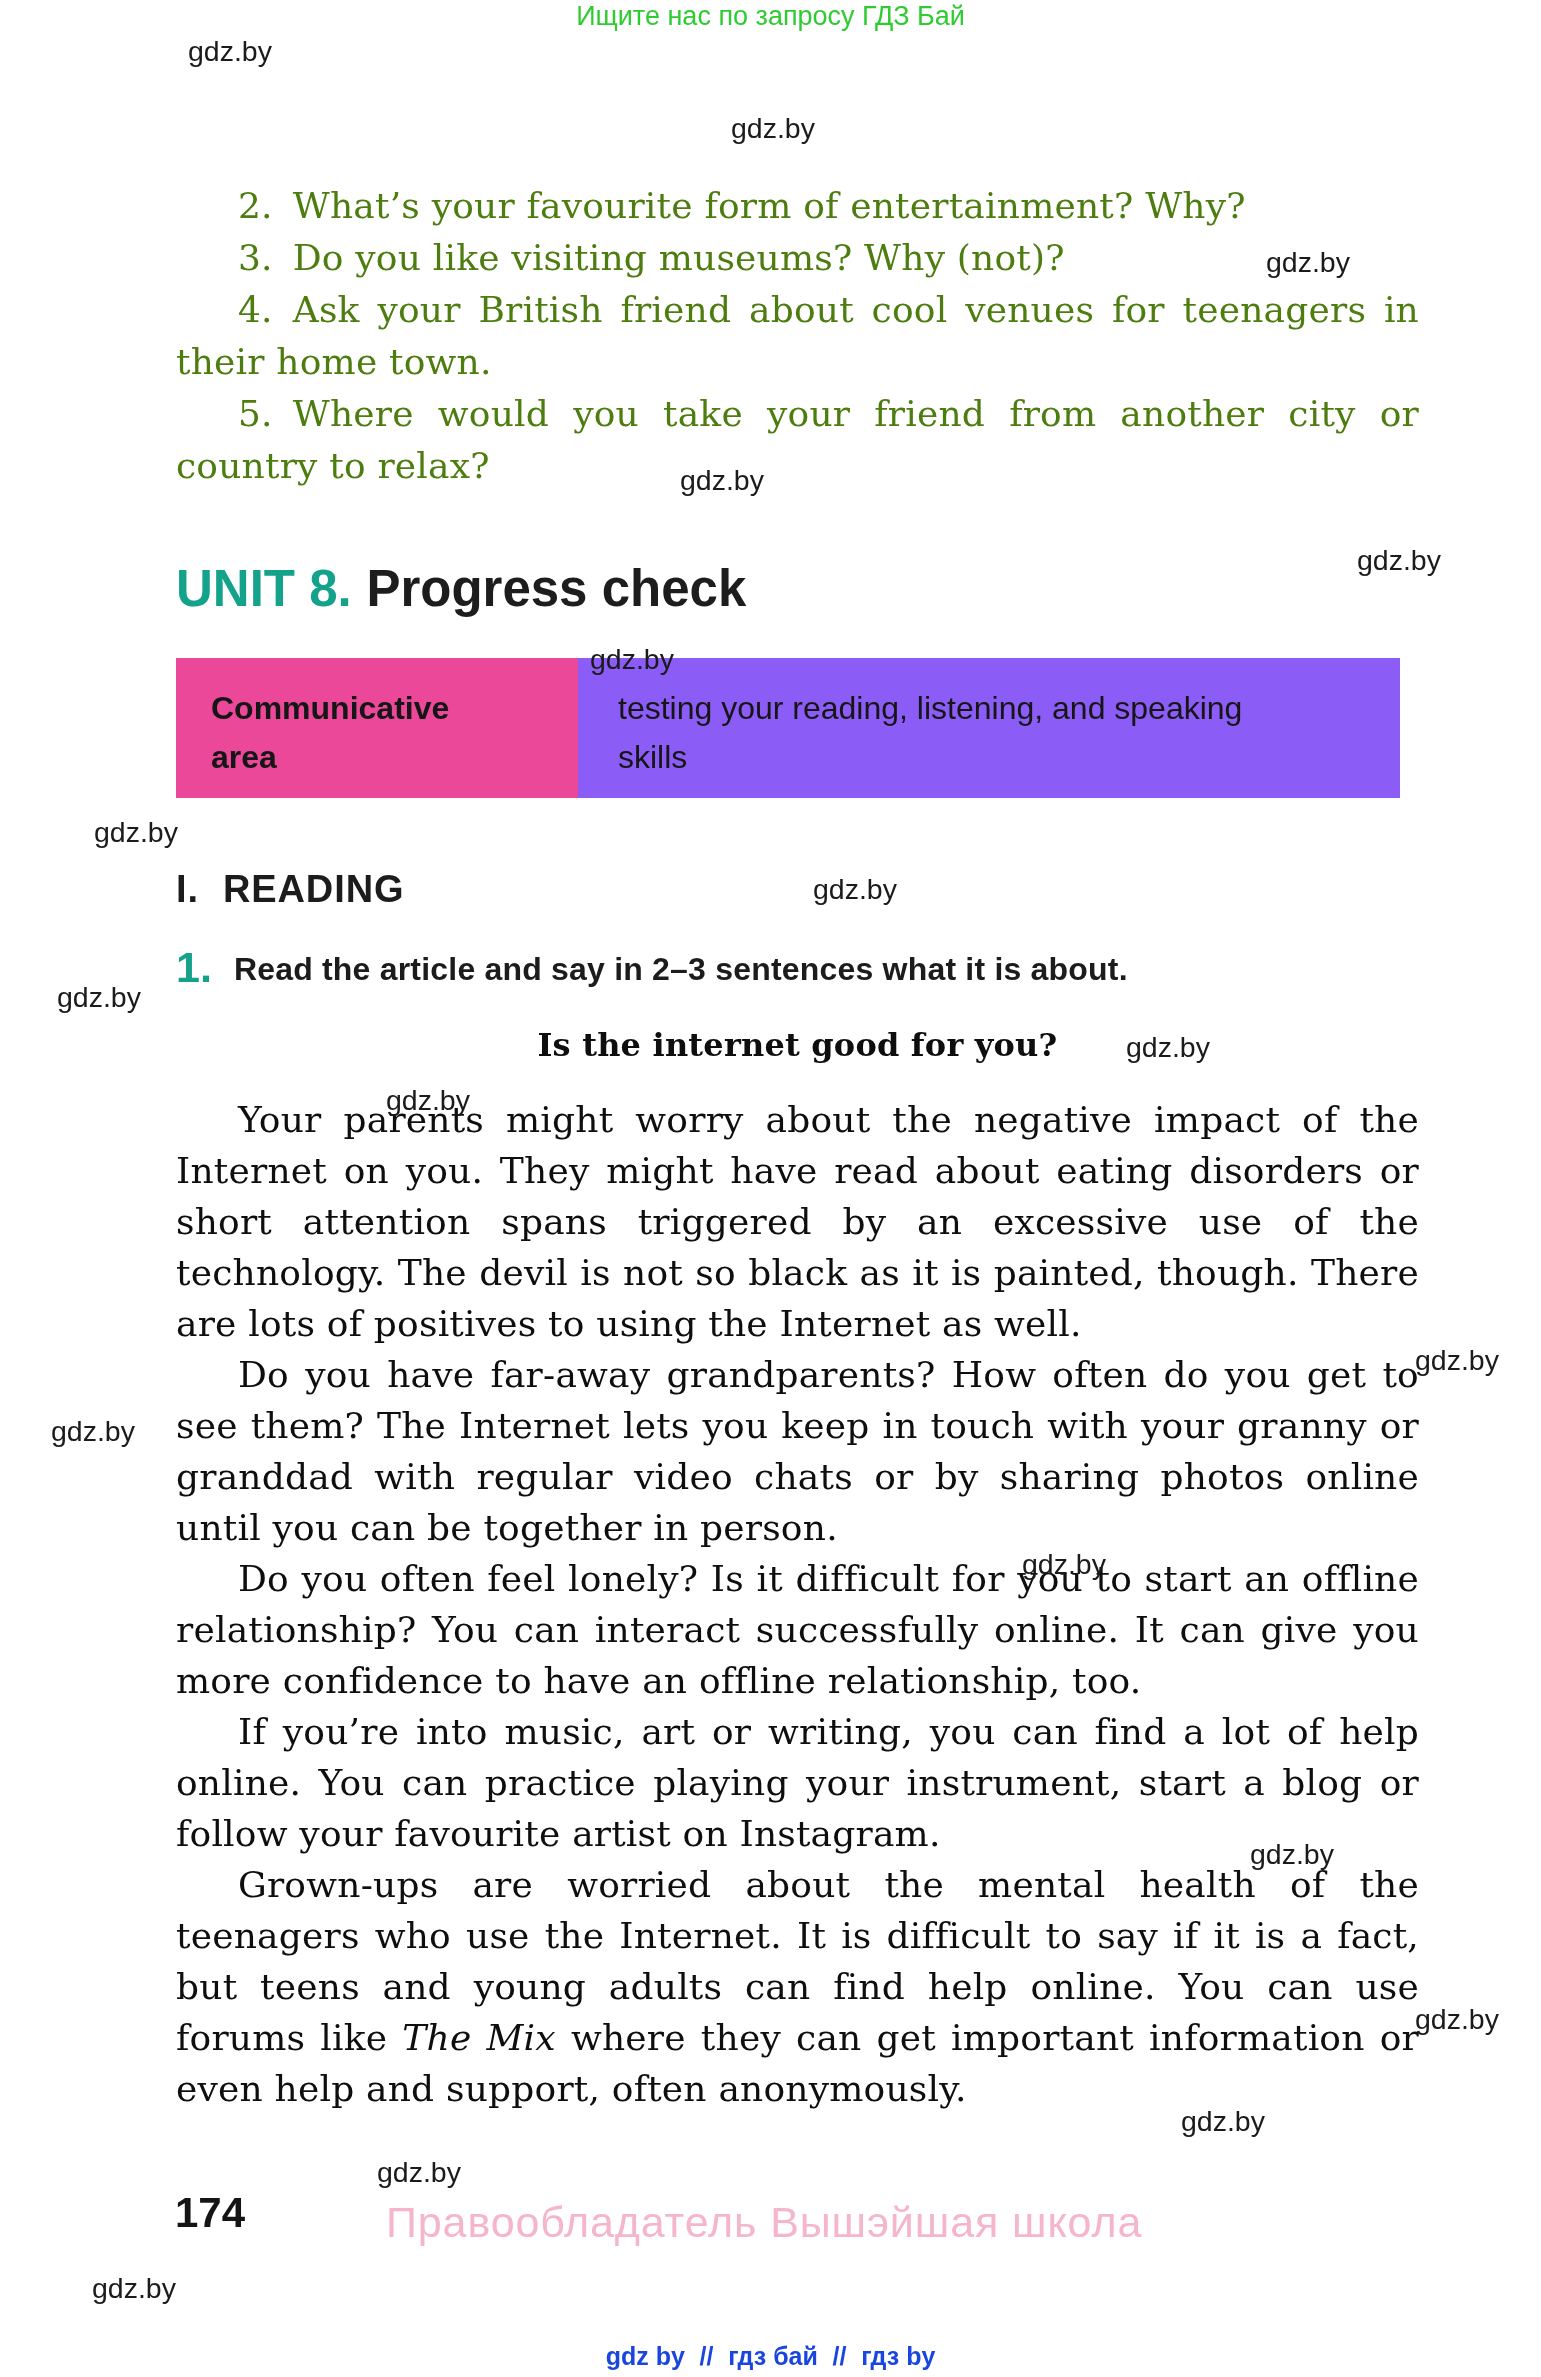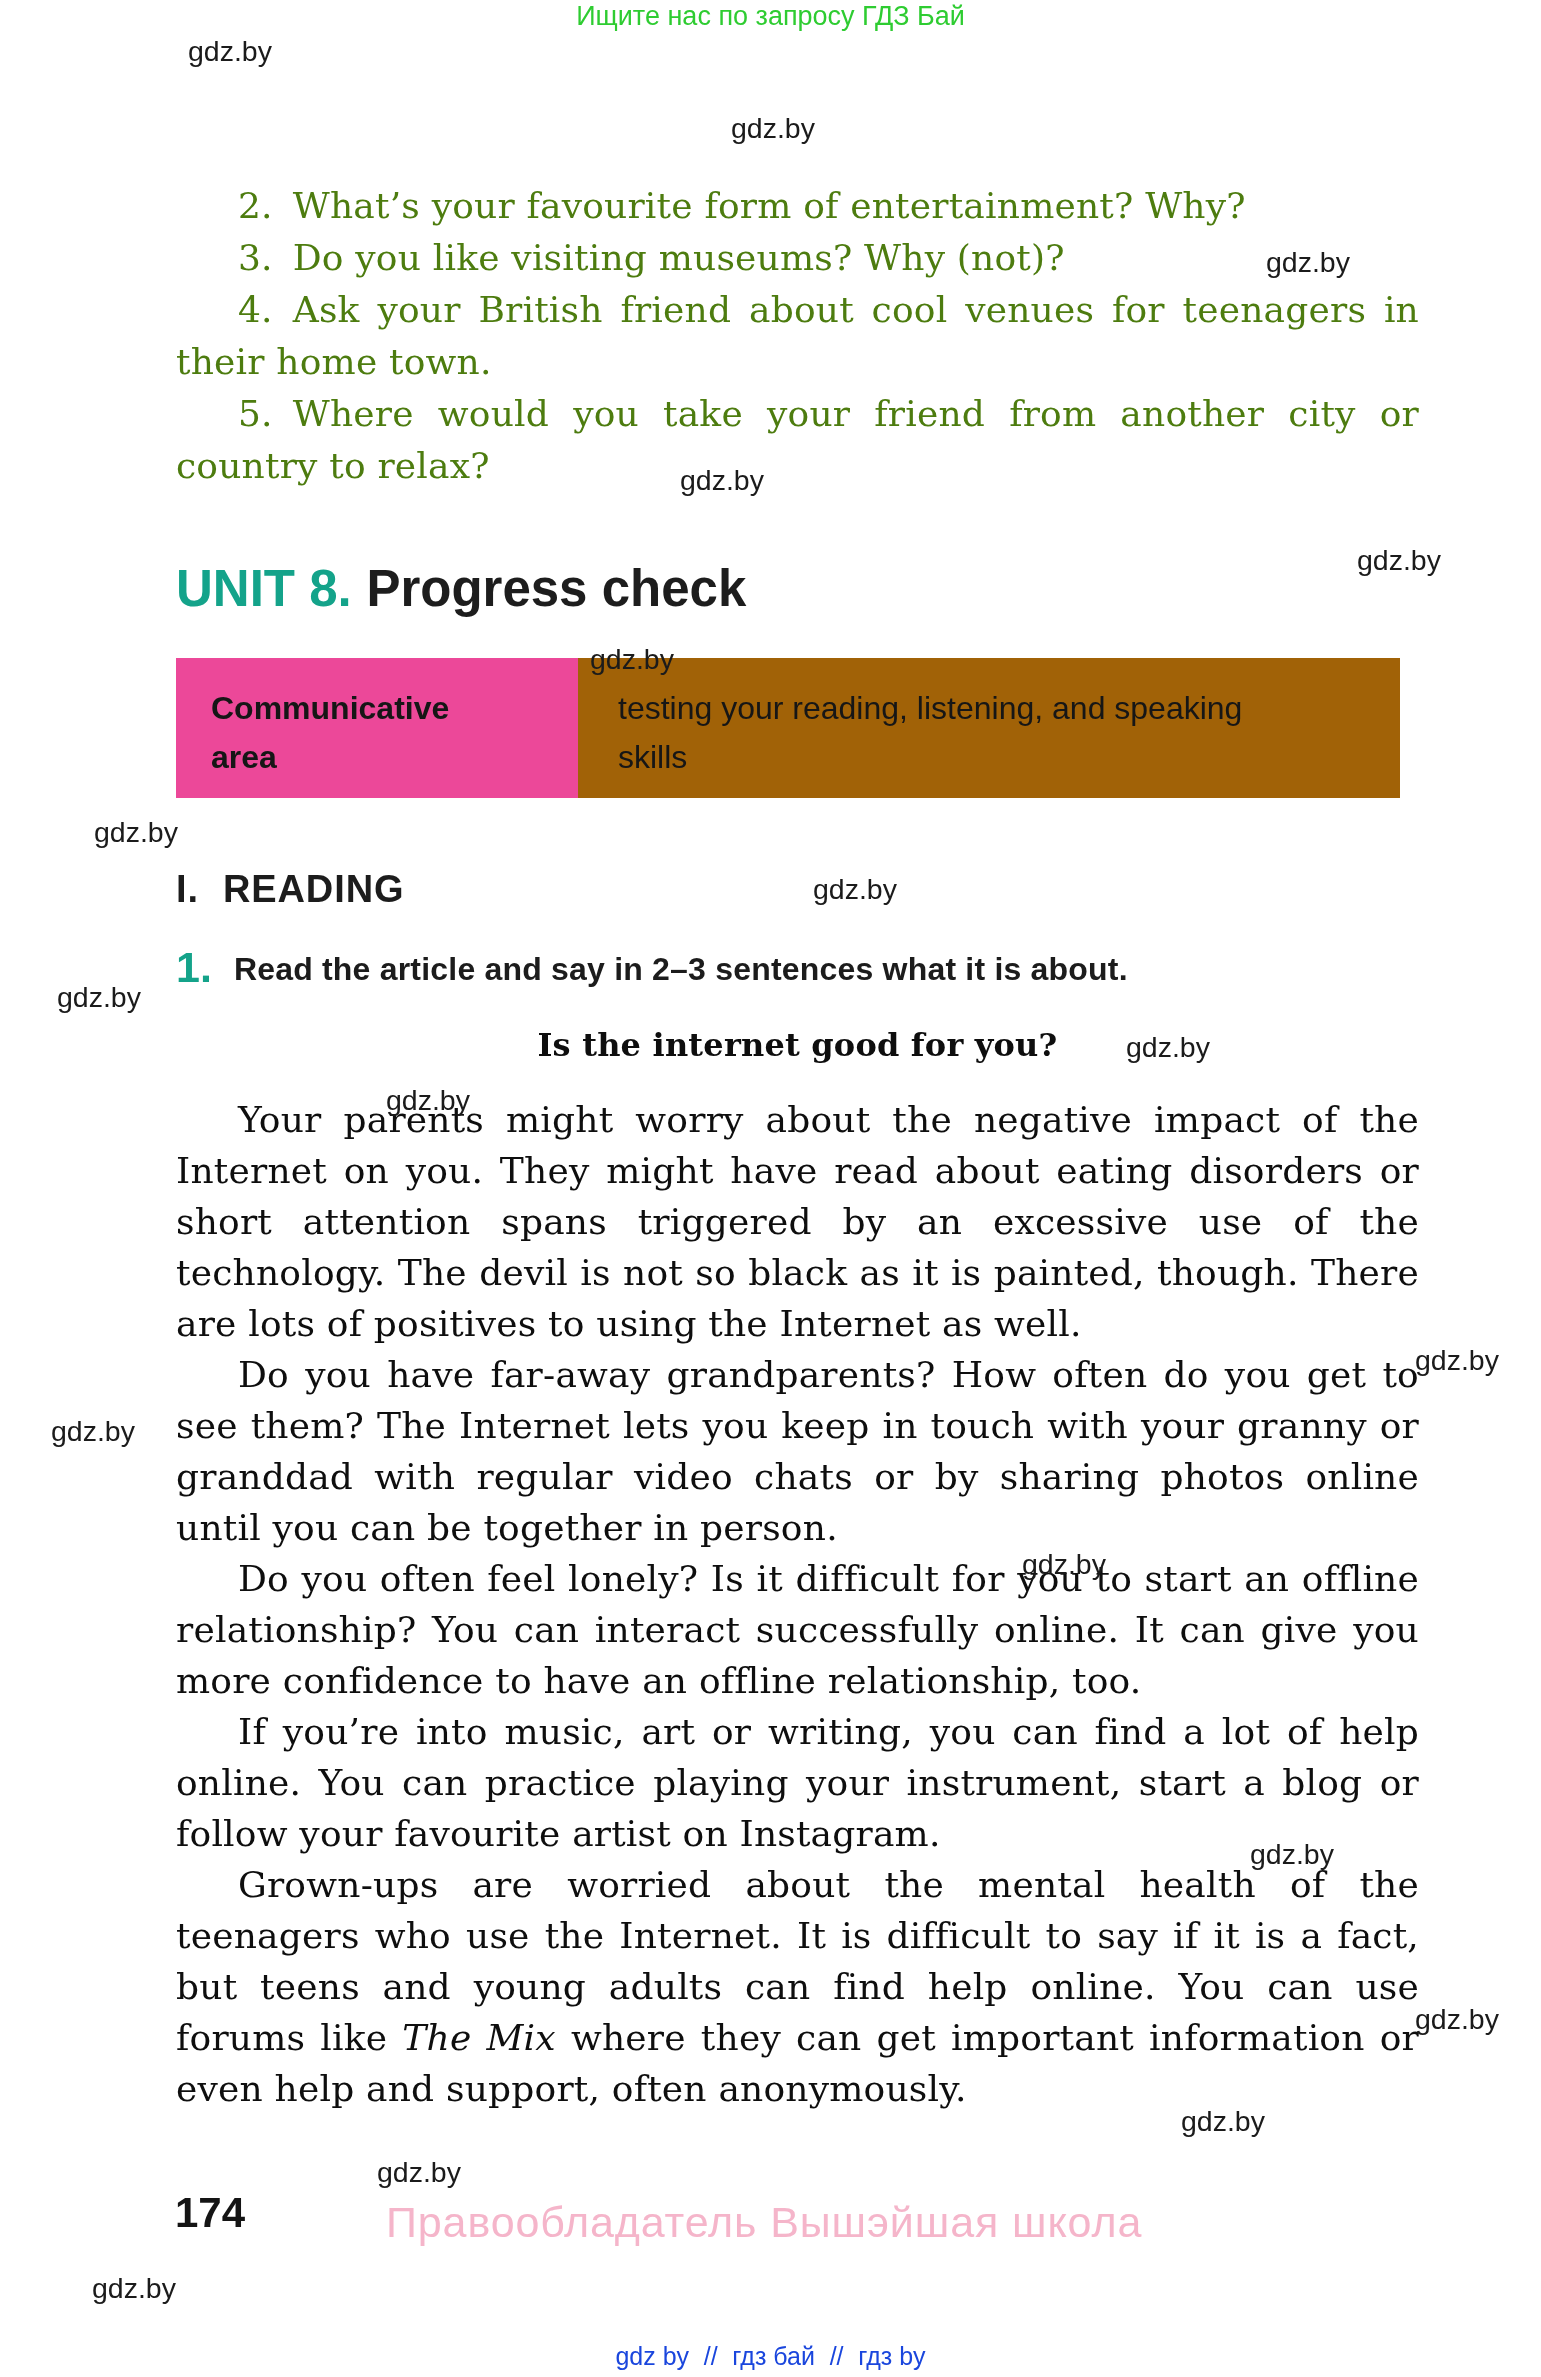--- a/index.html
+++ b/index.html
@@ -72,21 +72,21 @@
     background: #ec4899;
     padding: 26px 101px 18.4px 35px;
     font-weight: bold;
     font-size: 32px;
     line-height: 49px;
     color: #161616;
   }
   .cell-right {
     box-sizing: border-box;
     flex: 1;
-    background: #a16207;
+    background: #8b5cf6;
     padding: 26px 110px 18.4px 40px;
     font-size: 32px;
     line-height: 49px;
     color: #161616;
   }
 
   
   .reading-heading {
     position: absolute;
     left: 176px; top: 868px;
@@ -158,20 +158,21 @@
     color: #f5b5ca;
     white-space: nowrap;
   }
   .footer-links {
     position: absolute;
     left: 0; top: 2342px;
     width: 100%;
     text-align: center;
     font-size: 25px;
     color: #1a46dd;
+    font-weight: bold;
   }
   .footer-links .sep { margin: 0 14.7px; }
 </style>
 </head>
 <body>
 
 <div class="page">
 
   <div class="promo">Ищите нас по запросу ГДЗ Бай</div>
 

